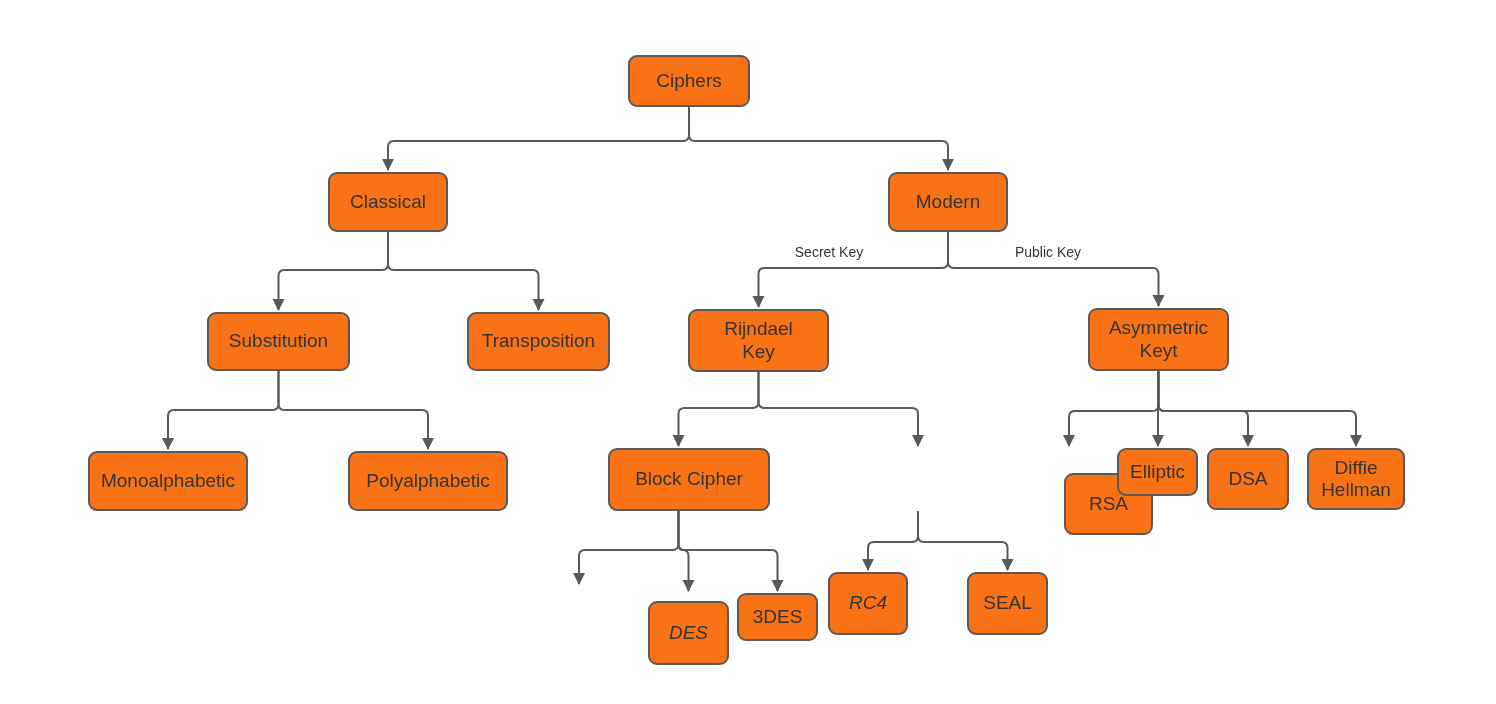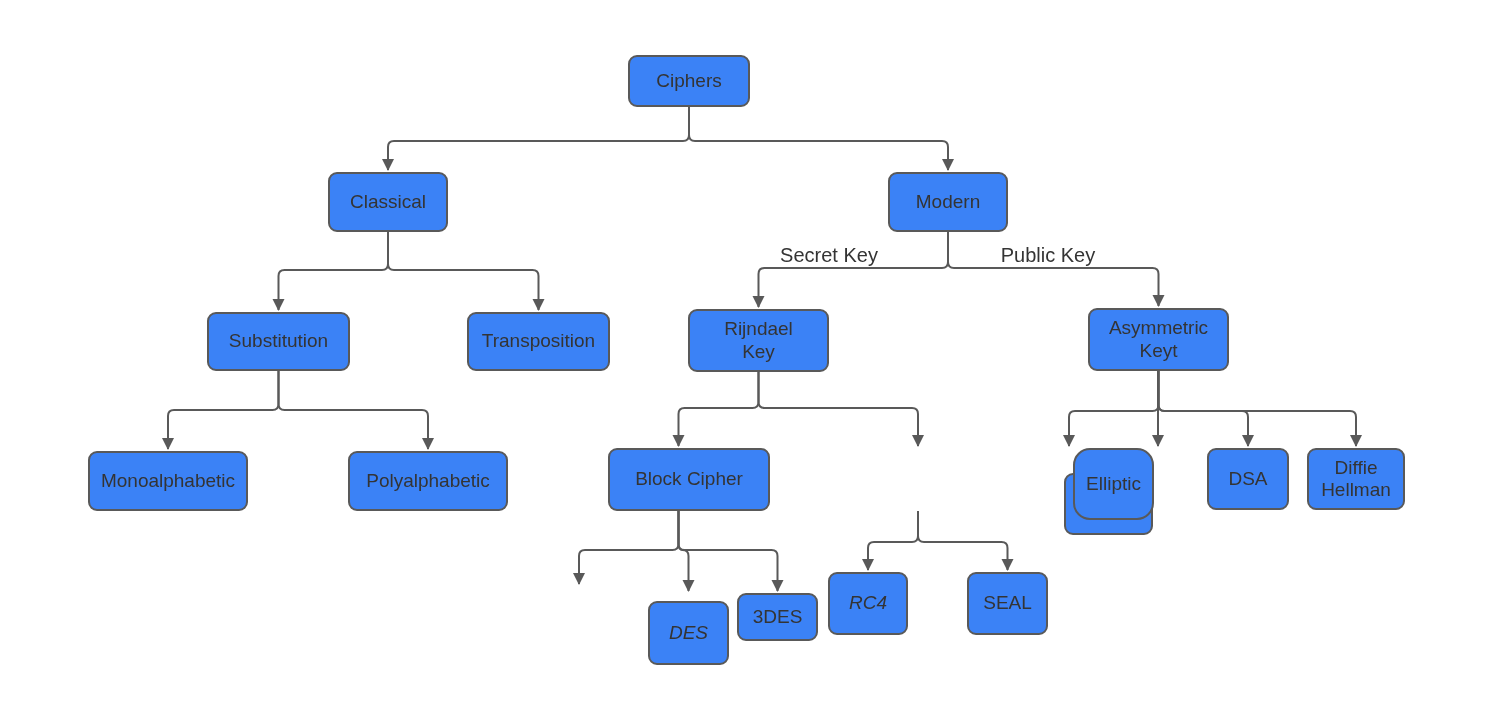--- a/index.html
+++ b/index.html
@@ -19,35 +19,35 @@
   .edges-svg path.connector {
     fill: none;
     stroke: #595959;
     stroke-width: 2;
   }
   .node {
     position: absolute;
     box-sizing: border-box;
     border: 2.5px solid #595959;
     border-radius: 9px;
-    background: #3b82f6;
+    background: #f97316;
     display: flex;
     align-items: center;
     justify-content: center;
     text-align: center;
     font-size: 19px;
     color: #343434;
     line-height: 1.18;
     white-space: pre-line;
     padding: 2px 3px;
   }
   .edge-label {
     position: absolute;
     transform: translateX(-50%);
-    font-size: 20px;
+    font-size: 14px;
     color: #343434;
     background: #ffffff;
     padding: 0 2px;
     white-space: nowrap;
   }
 </style>
 </head>
 <body>
 
 <div class="canvas">
@@ -88,21 +88,21 @@
   <div class="node" style="left:467px; top:312px; width:143px; height:59px;">Transposition</div>
   <div class="node" style="left:207px; top:312px; width:143px; height:59px;">Substitution</div>
   <div class="node" style="left:688px; top:309px; width:141px; height:63px;">Rijndael
 Key</div>
   <div class="node" style="left:88px;  top:451px; width:160px; height:60px;">Monoalphabetic</div>
   <div class="node" style="left:1088px; top:308px; width:141px; height:63px;">Asymmetric
 Keyt</div>
   <div class="node" style="left:348px; top:451px; width:160px; height:60px;">Polyalphabetic</div>
   <div class="node" style="left:608px; top:448px; width:162px; height:63px;">Block Cipher</div>
   <div class="node" style="left:1064px; top:448px; width:89px; height:62px;margin-top:25px;">RSA</div>
-  <div class="node" style="left:1073px; top:448px; width:81px; height:72px;border-radius:17px;">Elliptic</div>
+  <div class="node" style="left:1117px; top:448px; width:81px; height:48px;">Elliptic</div>
   <div class="node" style="left:1207px; top:448px; width:82px; height:62px;">DSA</div>
   <div class="node" style="left:1307px; top:448px; width:98px; height:62px;">Diffie
 Hellman</div>
   <div class="node" style="left:648px; top:601px; width:81px; height:64px;font-style:italic;">DES</div>
   <div class="node" style="left:737px; top:593px; width:81px; height:48px;">3DES</div>
   <div class="node" style="left:828px; top:572px; width:80px; height:63px;font-style:italic;">RC4</div>
   <div class="node" style="left:967px; top:572px; width:81px; height:63px;">SEAL</div>
 
 </div>
 

